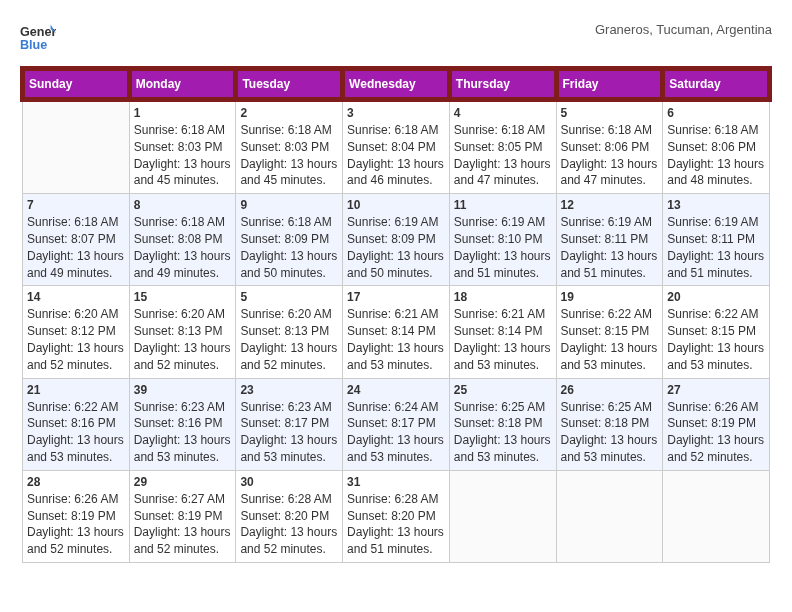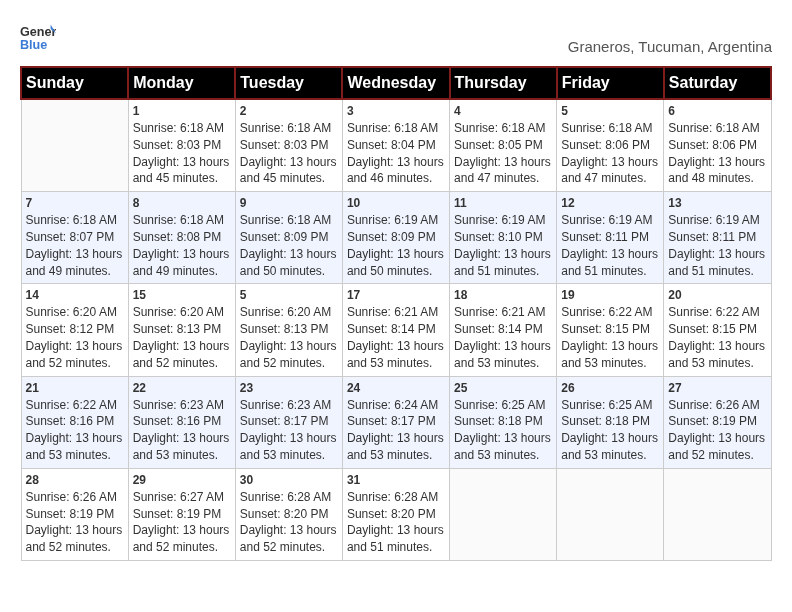--- a/index.html
+++ b/index.html
@@ -28,37 +28,37 @@
     .title-block {
       text-align: right;
     }
     .month-title {
       font-size: 36px;
       font-weight: bold;
       color: #333;
       line-height: 1.1;
     }
     .location-title {
-      font-size: 15px;
+      font-size: 13px;
       color: #555;
-      margin-top: 18px;
+      margin-top: 2px;
     }
     .calendar-table {
       width: 100%;
       border-collapse: collapse;
       table-layout: fixed;
     }
     .calendar-table th {
-      background-color: #000000;
+      background-color: #a21caf;
       color: #fff;
-      font-size: 16px;
+      font-size: 12px;
       font-weight: bold;
       padding: 6px 4px;
       text-align: left;
-      border: 2px solid #7f1d1d;
+      border: 5px solid #7f1d1d;
     }
     .calendar-table td {
       vertical-align: top;
       border: 1px solid #ccc;
       padding: 4px 4px;
       font-size: 10px;
       color: #333;
       height: 80px;
     }
     .day-number {
@@ -258,21 +258,21 @@
       </tr>
       <tr class="row-shaded">
         <td>
           <span class="day-number">21</span>
           <div class="day-info" style="white-space: pre-line;">Sunrise: 6:22 AM
 Sunset: 8:16 PM
 Daylight: 13 hours
 and 53 minutes.</div>
         </td>
         <td>
-          <span class="day-number">22</span>
+          <span class="day-number">39</span>
           <div class="day-info" style="white-space: pre-line;">Sunrise: 6:23 AM
 Sunset: 8:16 PM
 Daylight: 13 hours
 and 53 minutes.</div>
         </td>
         <td>
           <span class="day-number">23</span>
           <div class="day-info" style="white-space: pre-line;">Sunrise: 6:23 AM
 Sunset: 8:17 PM
 Daylight: 13 hours

